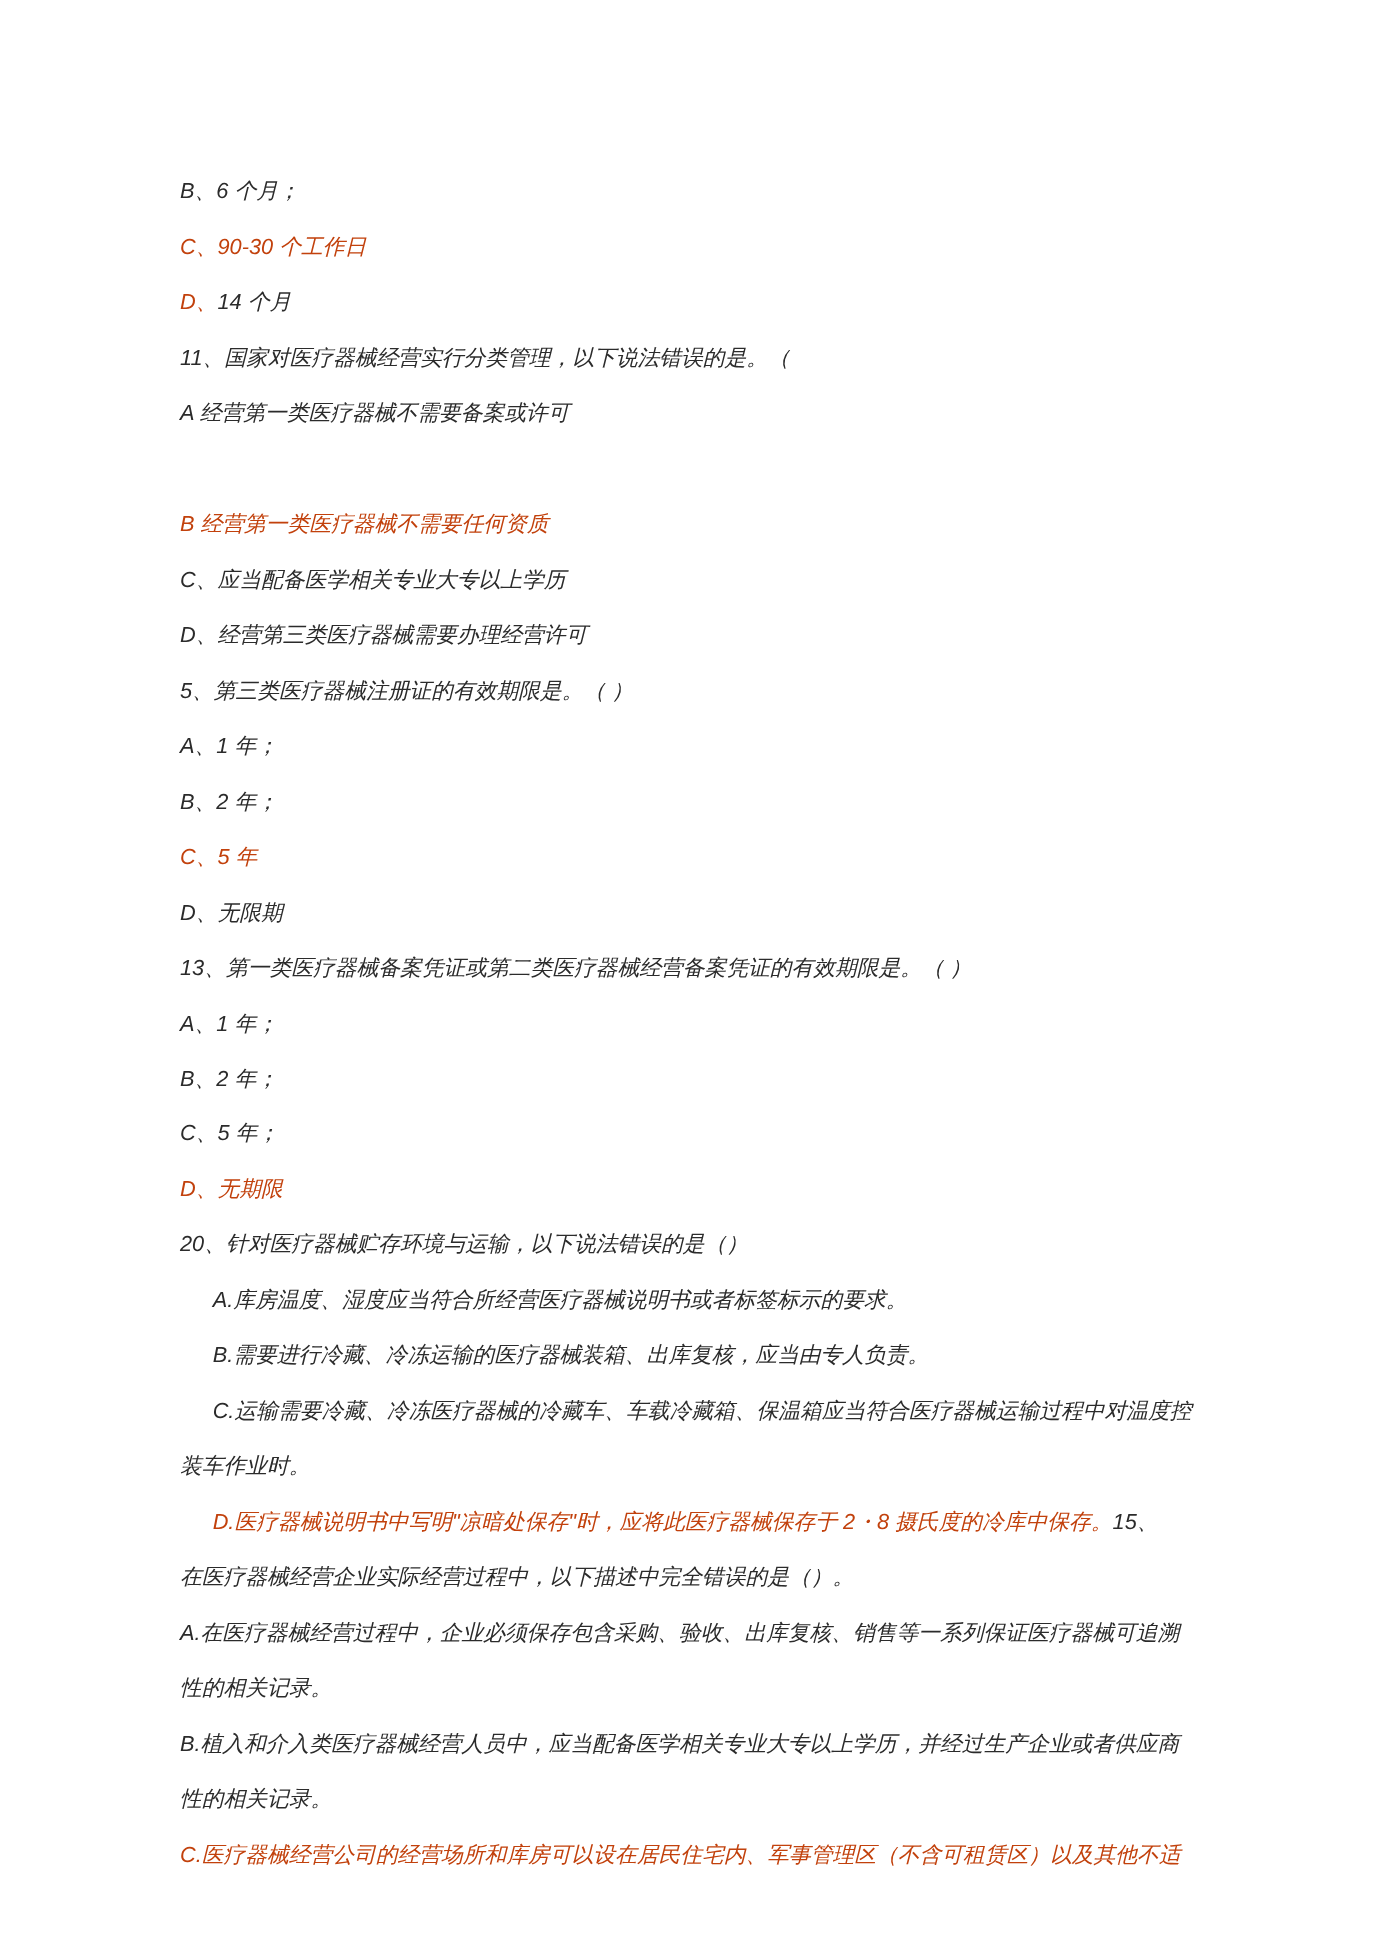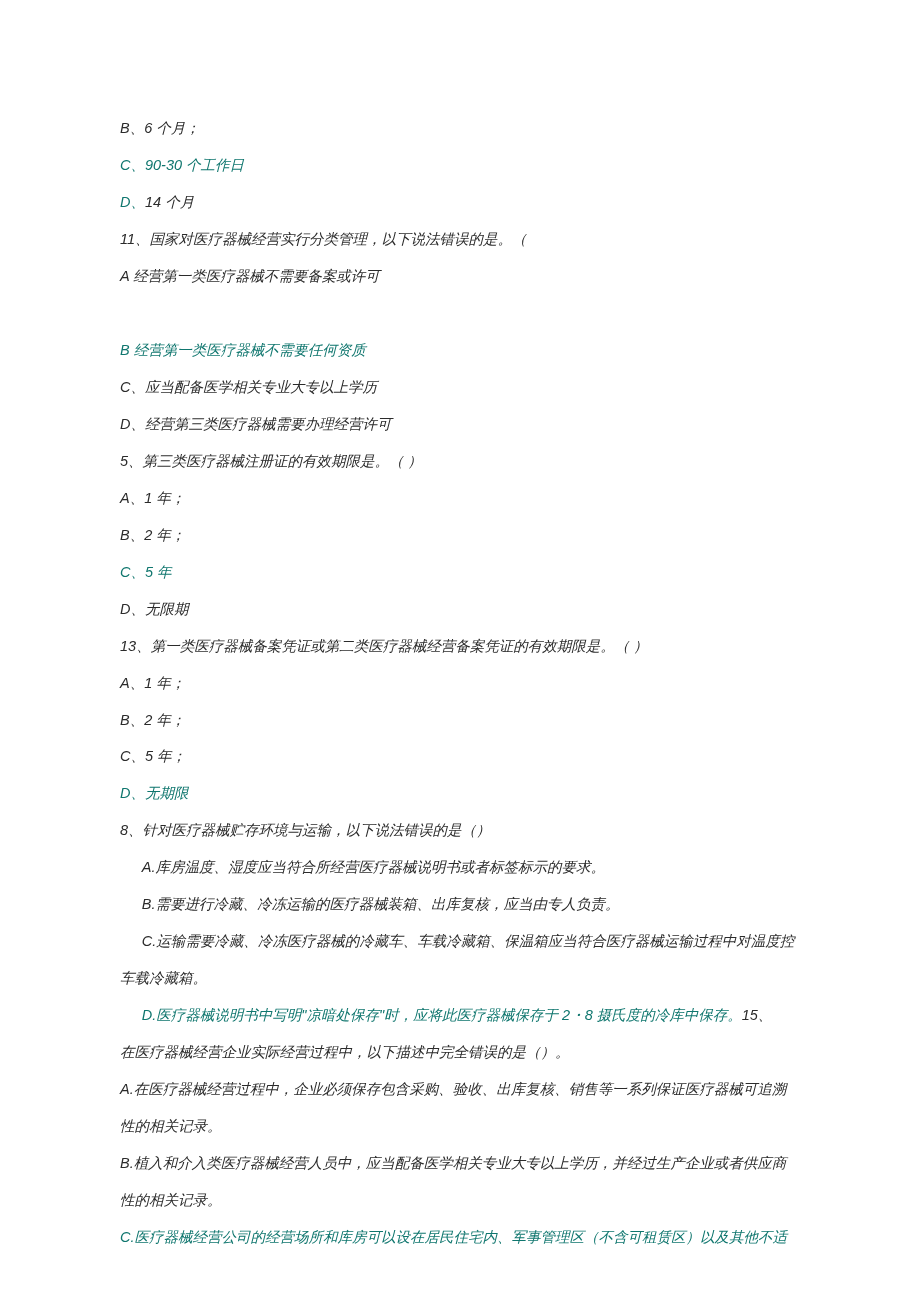--- a/index.html
+++ b/index.html
@@ -16,21 +16,21 @@
     font-size: 14.5px;
     line-height: 2.55;
     color: #2b2b2b;
   }
   .line {
     margin: 0;
     padding: 0;
     font-style: italic;
   }
   .blue {
-    color: #0f766e;
+    color: #c2410c;
   }
   .indent {
     padding-left: 1.5em;
   }
 </style>
 </head>
 <body>
 
 <div class="page" id="page-root">
     <p class="line">B、6 个月；</p>
@@ -45,25 +45,25 @@
     <p class="line">5、第三类医疗器械注册证的有效期限是。（              ）</p>
     <p class="line">A、1 年；</p>
     <p class="line">B、2 年；</p>
     <p class="line blue">C、5 年</p>
     <p class="line">D、无限期</p>
     <p class="line">13、第一类医疗器械备案凭证或第二类医疗器械经营备案凭证的有效期限是。（                 ）</p>
     <p class="line">A、1 年；</p>
     <p class="line">B、2 年；</p>
     <p class="line">C、5 年；</p>
     <p class="line blue">D、无期限</p>
-    <p class="line">8、针对医疗器械贮存环境与运输，以下说法错误的是（）</p>
+    <p class="line">20、针对医疗器械贮存环境与运输，以下说法错误的是（）</p>
     <p class="line indent">A.库房温度、湿度应当符合所经营医疗器械说明书或者标签标示的要求。</p>
     <p class="line indent">B.需要进行冷藏、冷冻运输的医疗器械装箱、出库复核，应当由专人负责。</p>
     <p class="line indent">C.运输需要冷藏、冷冻医疗器械的冷藏车、车载冷藏箱、保温箱应当符合医疗器械运输过程中对温度控</p>
-    <p class="line">车载冷藏箱。</p>
+    <p class="line">装车作业时。</p>
     <p class="line"><span style="display: inline-block; width: 1.5em;"></span><span class="blue">D.医疗器械说明书中写明"凉暗处保存"时，应将此医疗器械保存于 2・8 摄氏度的冷库中保存。</span><span>15、</span></p>
     <p class="line">在医疗器械经营企业实际经营过程中，以下描述中完全错误的是（）。</p>
     <p class="line">A.在医疗器械经营过程中，企业必须保存包含采购、验收、出库复核、销售等一系列保证医疗器械可追溯</p>
     <p class="line">性的相关记录。</p>
     <p class="line">B.植入和介入类医疗器械经营人员中，应当配备医学相关专业大专以上学历，并经过生产企业或者供应商</p>
     <p class="line">性的相关记录。</p>
     <p class="line blue">C.医疗器械经营公司的经营场所和库房可以设在居民住宅内、军事管理区（不含可租赁区）以及其他不适</p>
   </div>
 
 </body></html>

